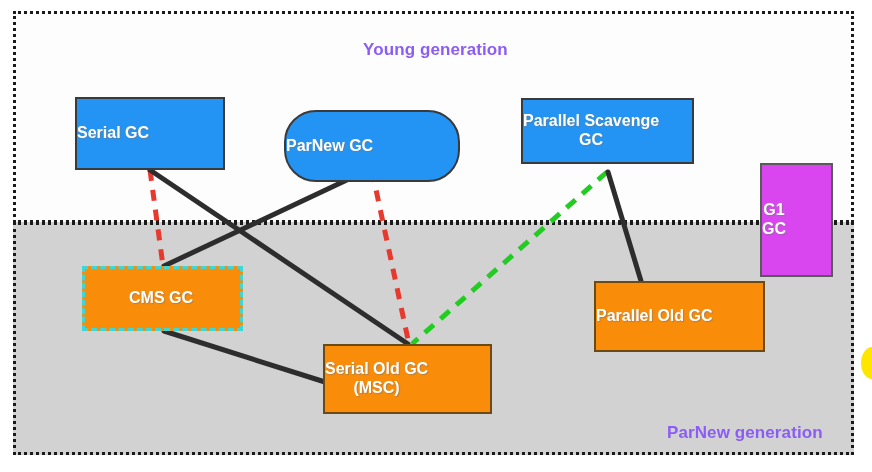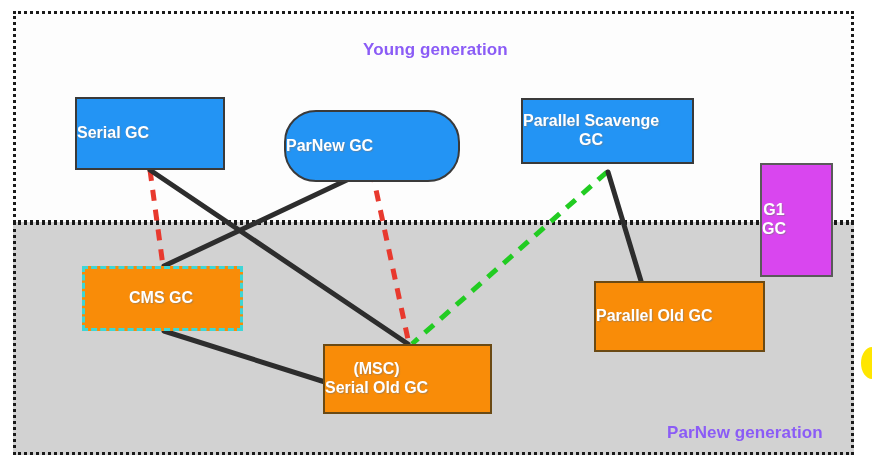--- a/index.html
+++ b/index.html
@@ -165,22 +165,22 @@
       <div>GC</div>
     </div>
   </div>
 
   <div class="node cms" id="node-cms-gc">
     <span>CMS GC</span>
   </div>
 
   <div class="node old" id="node-serial-old-gc">
     <div>
+      <div>Serial Old GC</div>
       <div>(MSC)</div>
-      <div>Serial Old GC</div>
     </div>
   </div>
 
   <div class="node old" id="node-parallel-old-gc">
     <span>Parallel Old GC</span>
   </div>
 
   <div id="edge-marker"></div>
 
 </div>

